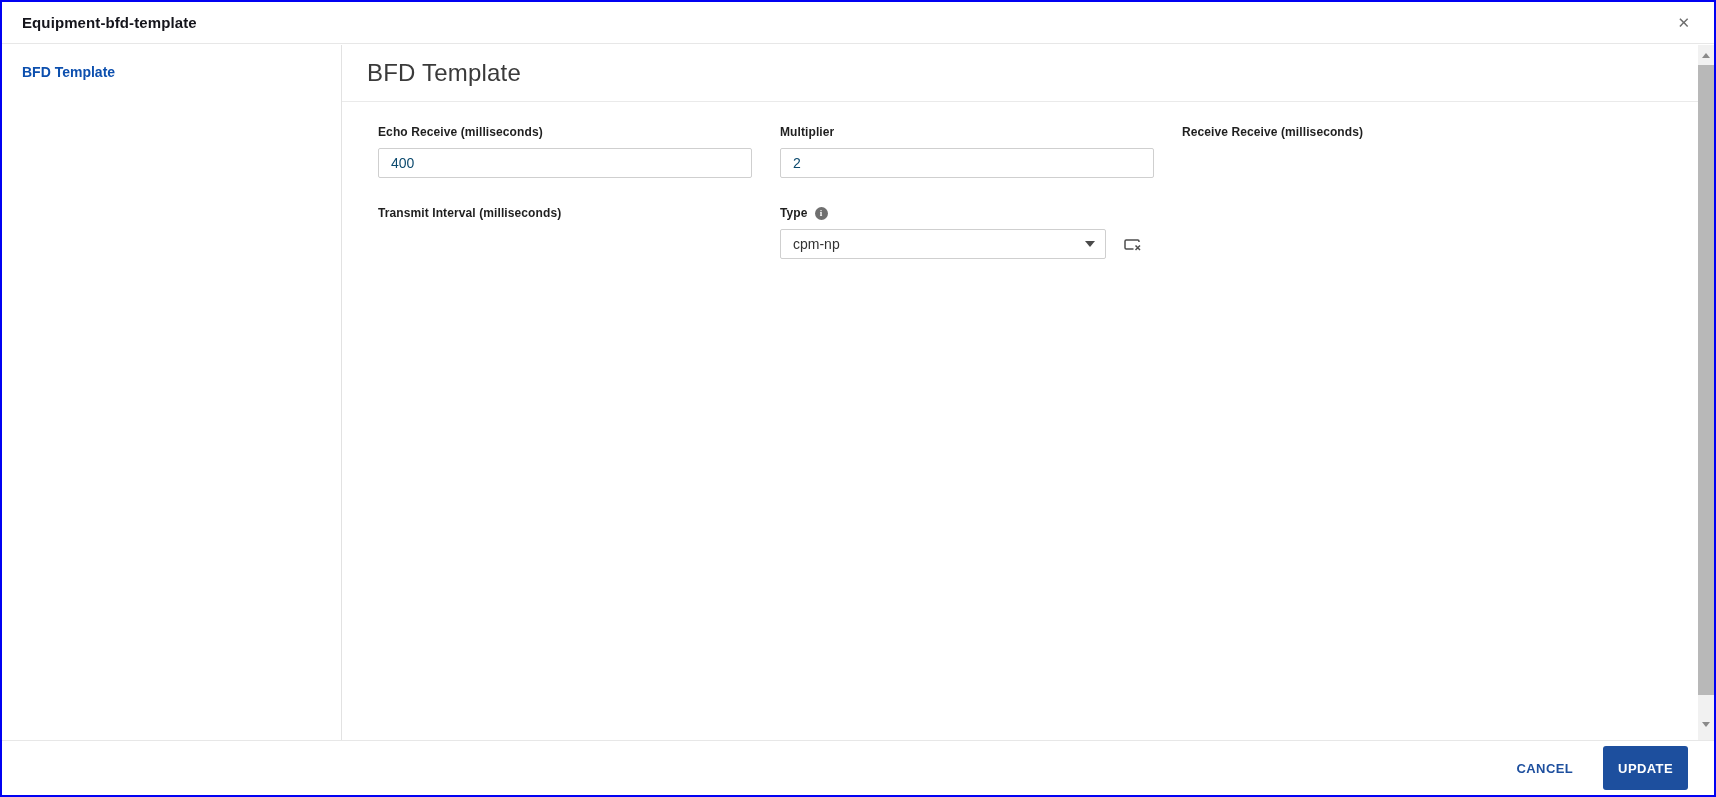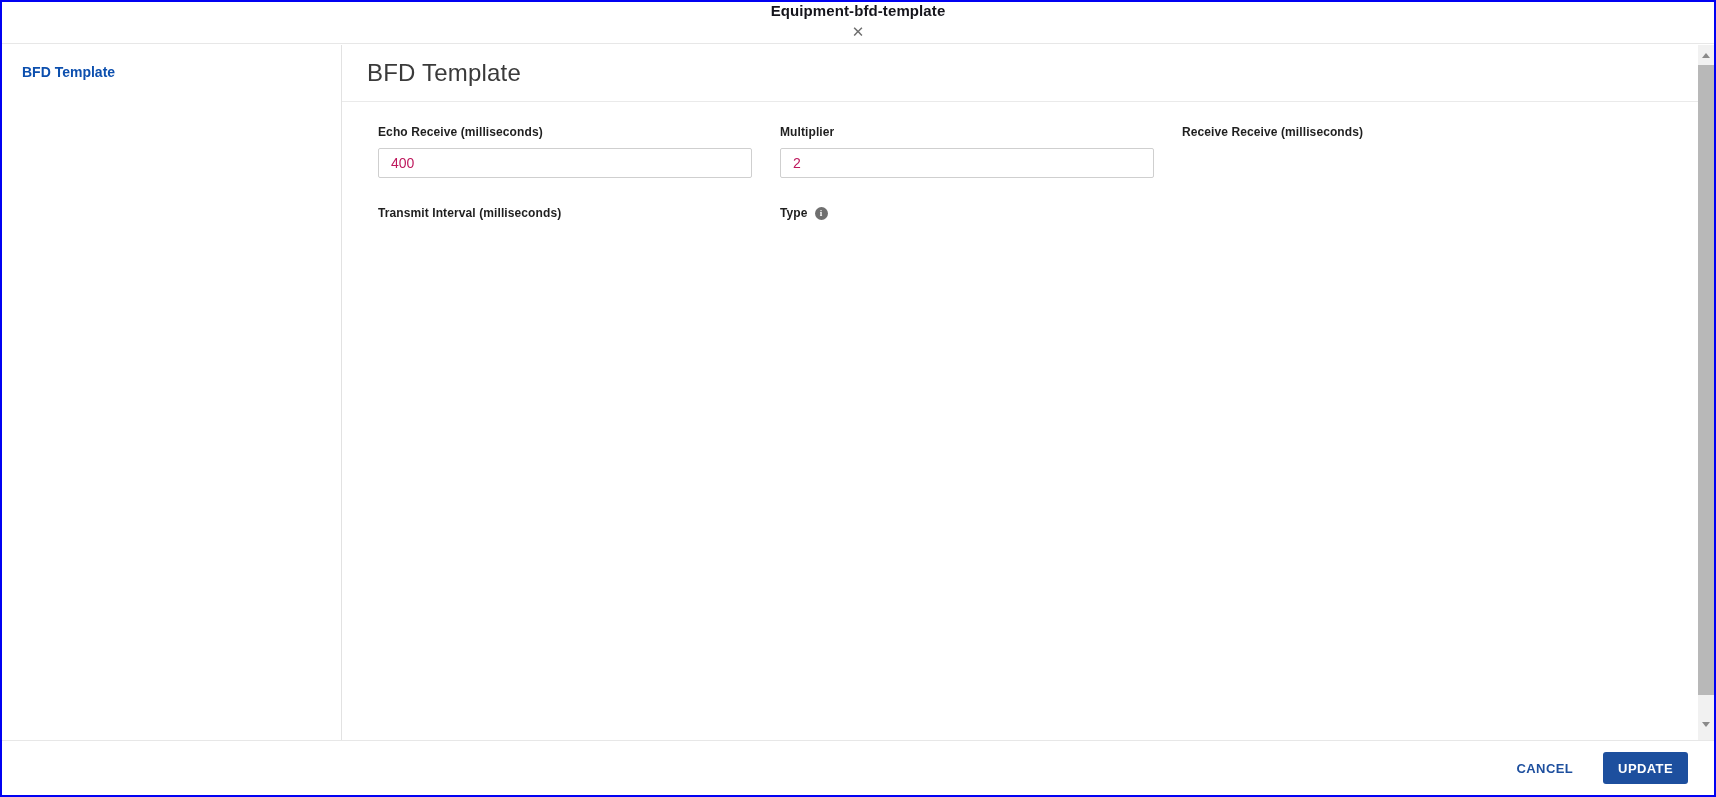--- a/index.html
+++ b/index.html
@@ -20,21 +20,20 @@
   .titlebar {
     position: absolute;
     left: 0; right: 0; top: 0;
     height: 42px;
     border-bottom: 1px solid #e7e7e7;
     display: flex;
     align-items: center;
     justify-content: space-between;
     padding: 0 20px;
     background: #fff;
-    flex-direction: column;
   }
   .titlebar .title {
     font-size: 15px;
     font-weight: bold;
     color: #15151c;
     letter-spacing: 0.1px;
   }
   .close-btn {
     background: none;
     border: none;
@@ -102,21 +101,21 @@
     margin-bottom: 9px;
     letter-spacing: 0.1px;
   }
   .text-input {
     width: 100%;
     height: 30px;
     border: 1px solid #cfcfcf;
     border-radius: 2px;
     padding: 0 12px;
     font-size: 14px;
-    color: #be185d;
+    color: #0c4a6e;
     font-family: "Liberation Sans", sans-serif;
     background: #fff;
     outline: none;
   }
   .select-row {
     display: flex;
     align-items: center;
   }
   .select-box {
     width: 326px;
@@ -225,21 +224,21 @@
   .update-btn {
     background: #1d4f9e;
     border: none;
     border-radius: 3px;
     font-family: "Liberation Sans", sans-serif;
     font-size: 13px;
     font-weight: bold;
     color: #ffffff;
     letter-spacing: 0.4px;
     cursor: pointer;
-    height: 32px;
+    height: 44px;
     padding: 0 15px;
     min-width: 84px;
   }
 </style>
 </head>
 <body>
 
 <div class="window">
 
   <div class="titlebar">
@@ -284,20 +283,32 @@
           <div class="field-label">
             <span>Transmit Interval (milliseconds)</span>
           </div>
         </div>
 
         <div class="field">
           <div class="field-label">
             <span>Type</span>
             <span class="info-icon">i</span>
           </div>
+          <div class="select-row">
+            <div class="select-box">
+              <span>cpm-np</span>
+              <span class="caret"></span>
+            </div>
+            <button class="clear-btn" title="">
+              <svg width="21" height="17" viewBox="0 0 21 17" fill="none" xmlns="http://www.w3.org/2000/svg">
+                <path d="M17 6 V5.2 a1.2 1.2 0 0 0 -1.2 -1.2 H4.2 A1.2 1.2 0 0 0 3 5.2 v6.6 a1.2 1.2 0 0 0 1.2 1.2 H11.5" stroke="#4d4d4d" stroke-width="1.5" fill="none"></path>
+                <path d="M13.5 9.5 L18 14 M18 9.5 L13.5 14" stroke="#4d4d4d" stroke-width="1.5"></path>
+              </svg>
+            </button>
+          </div>
         </div>
 
       </div>
     </div>
 
     <div class="scrollbar">
       <div class="scroll-arrow up">
           <span class="tri-up"></span>
         </div>
       <div class="scroll-thumb"></div>

